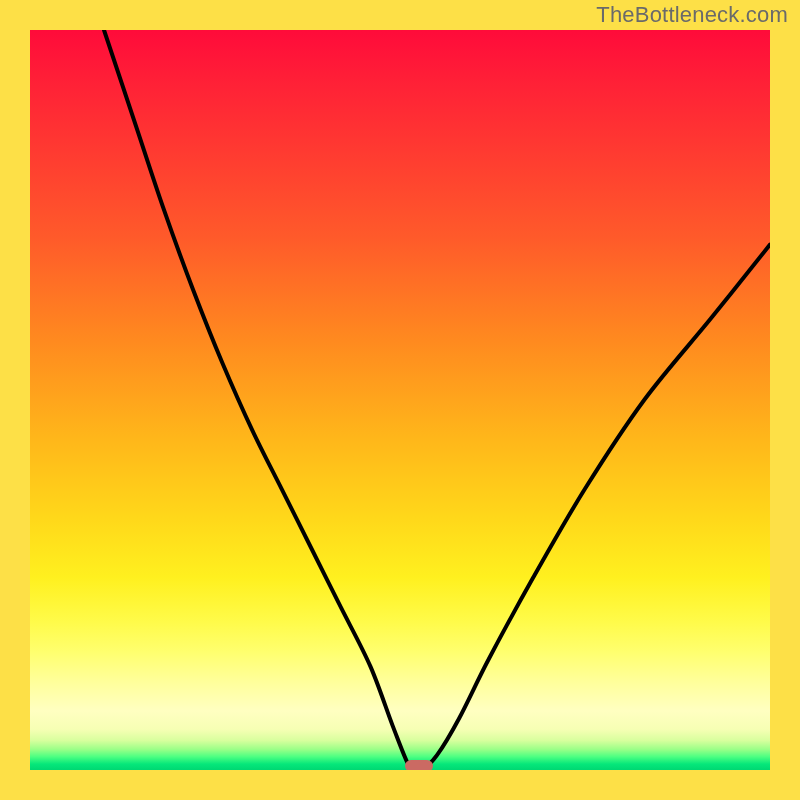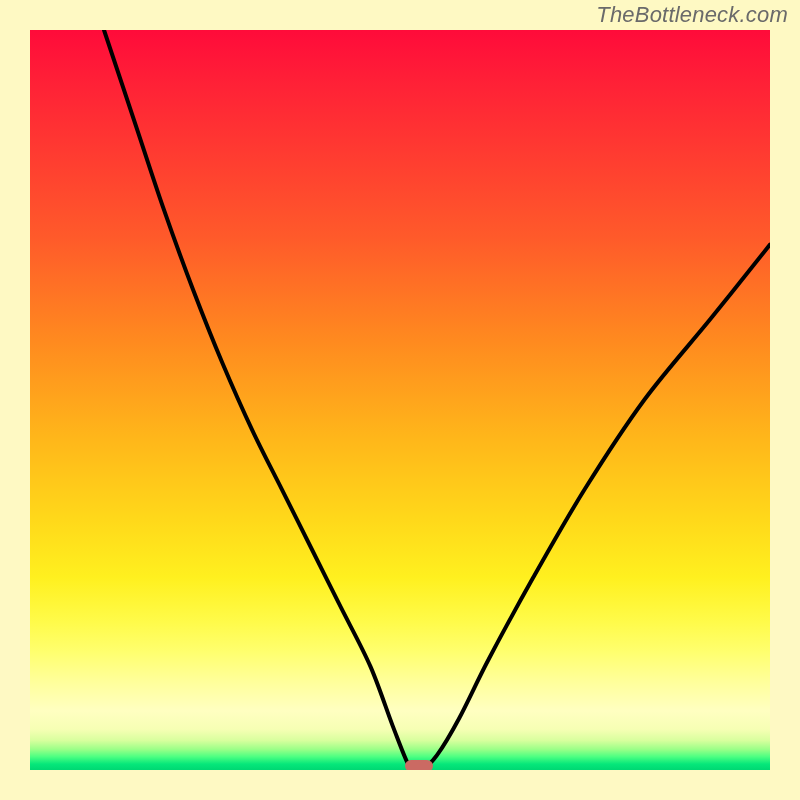--- a/index.html
+++ b/index.html
@@ -10,22 +10,21 @@
     background: #000;
     overflow: hidden;
     font-family: Arial, Helvetica, sans-serif;
   }
   .frame {
     position: absolute;
     left: 0;
     top: 0;
     width: 800px;
     height: 800px;
-    background: #fef9c3;
-    font-style: italic;
+    background: #fde047;
   }
   .watermark {
     position: absolute;
     top: 2px;
     right: 12px;
     color: #6a6a6a;
     font-size: 22px;
     font-weight: 400;
     letter-spacing: 0.2px;
     z-index: 50;

